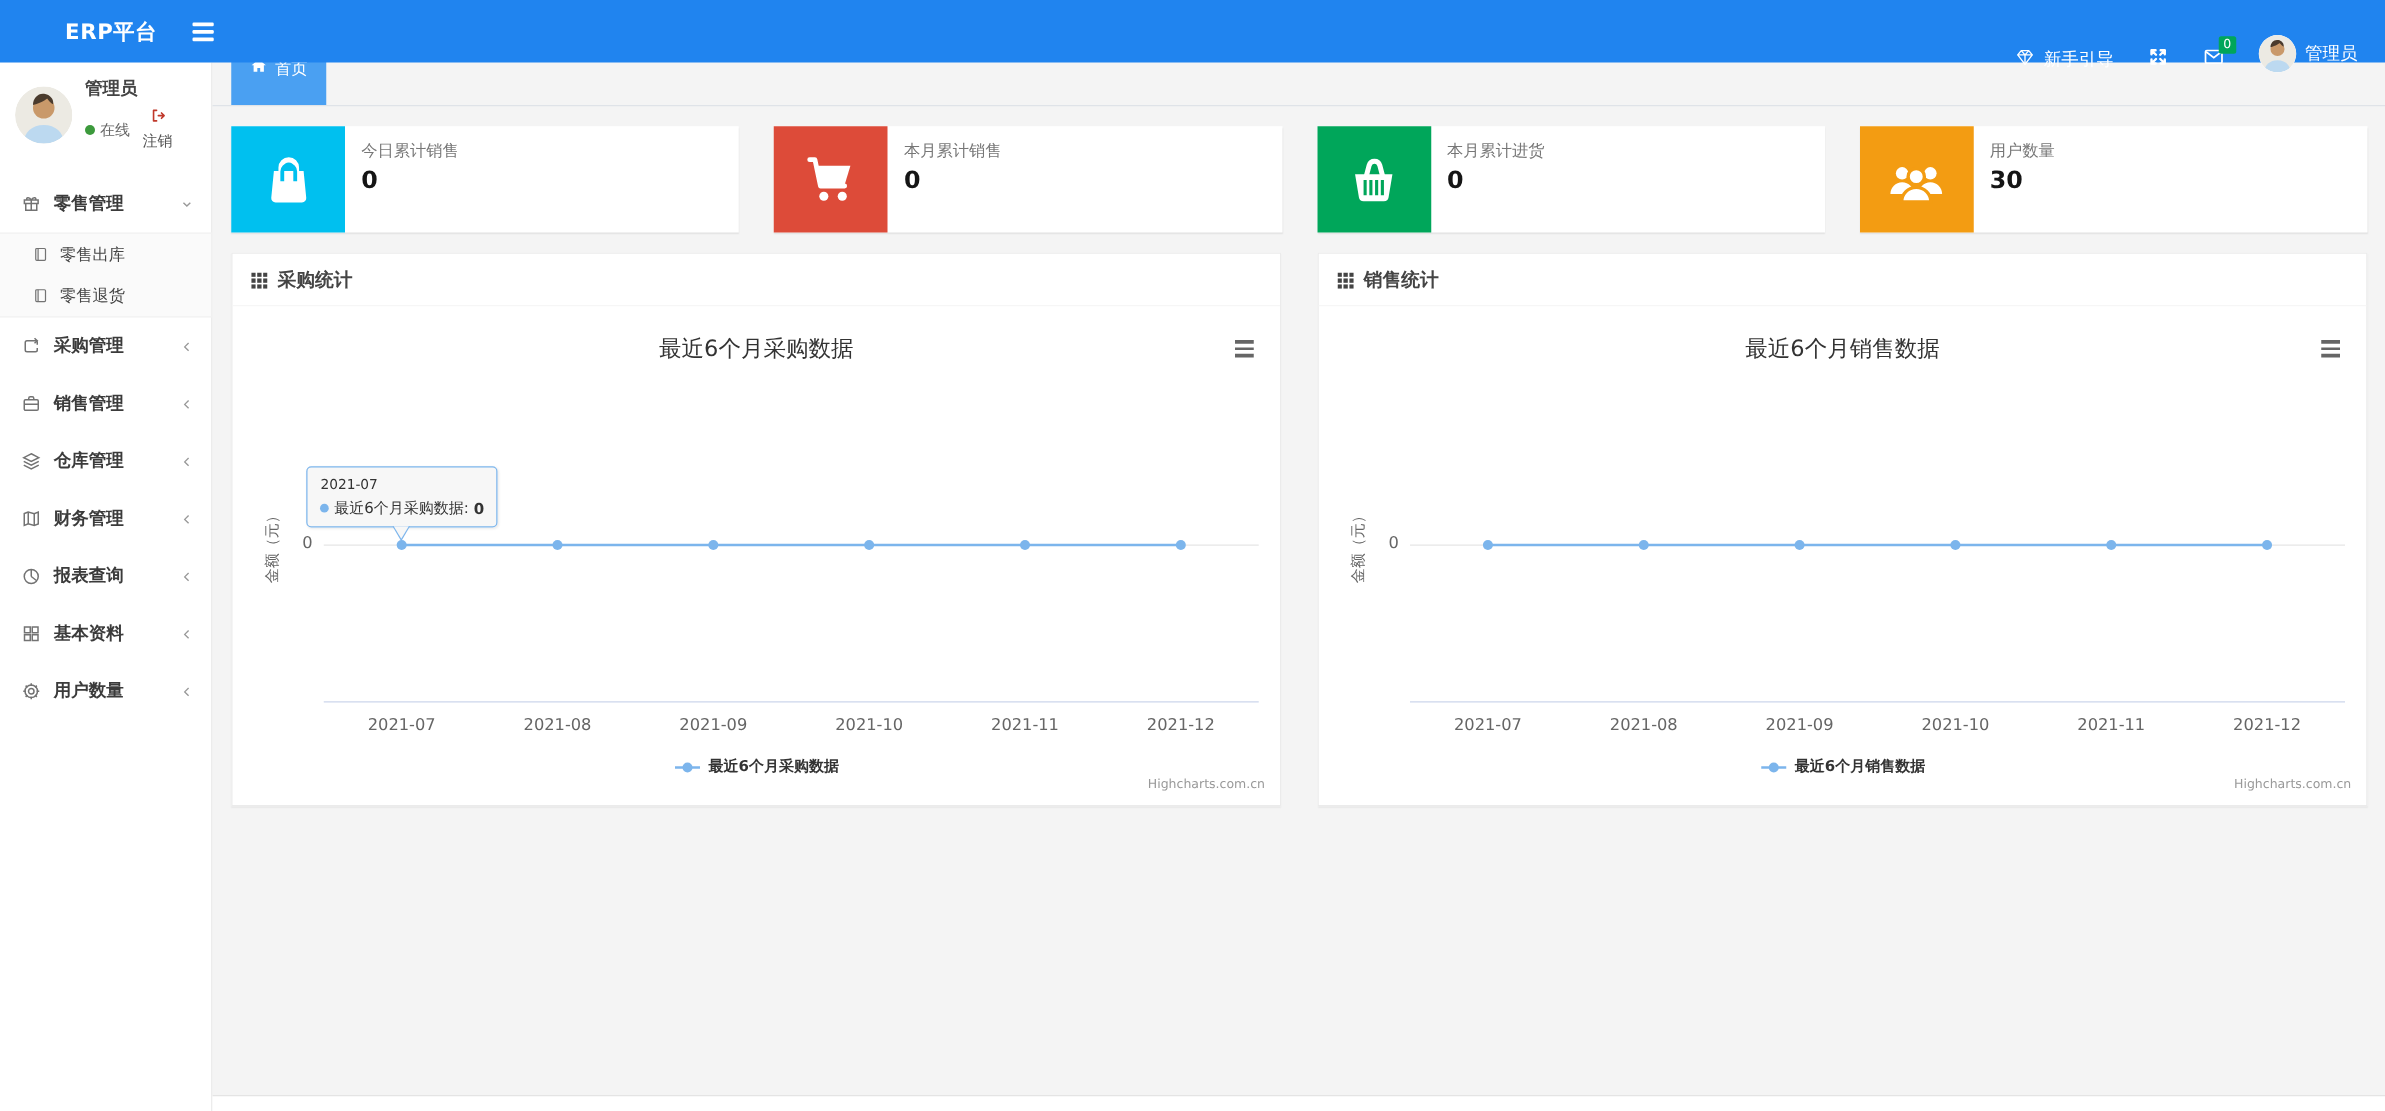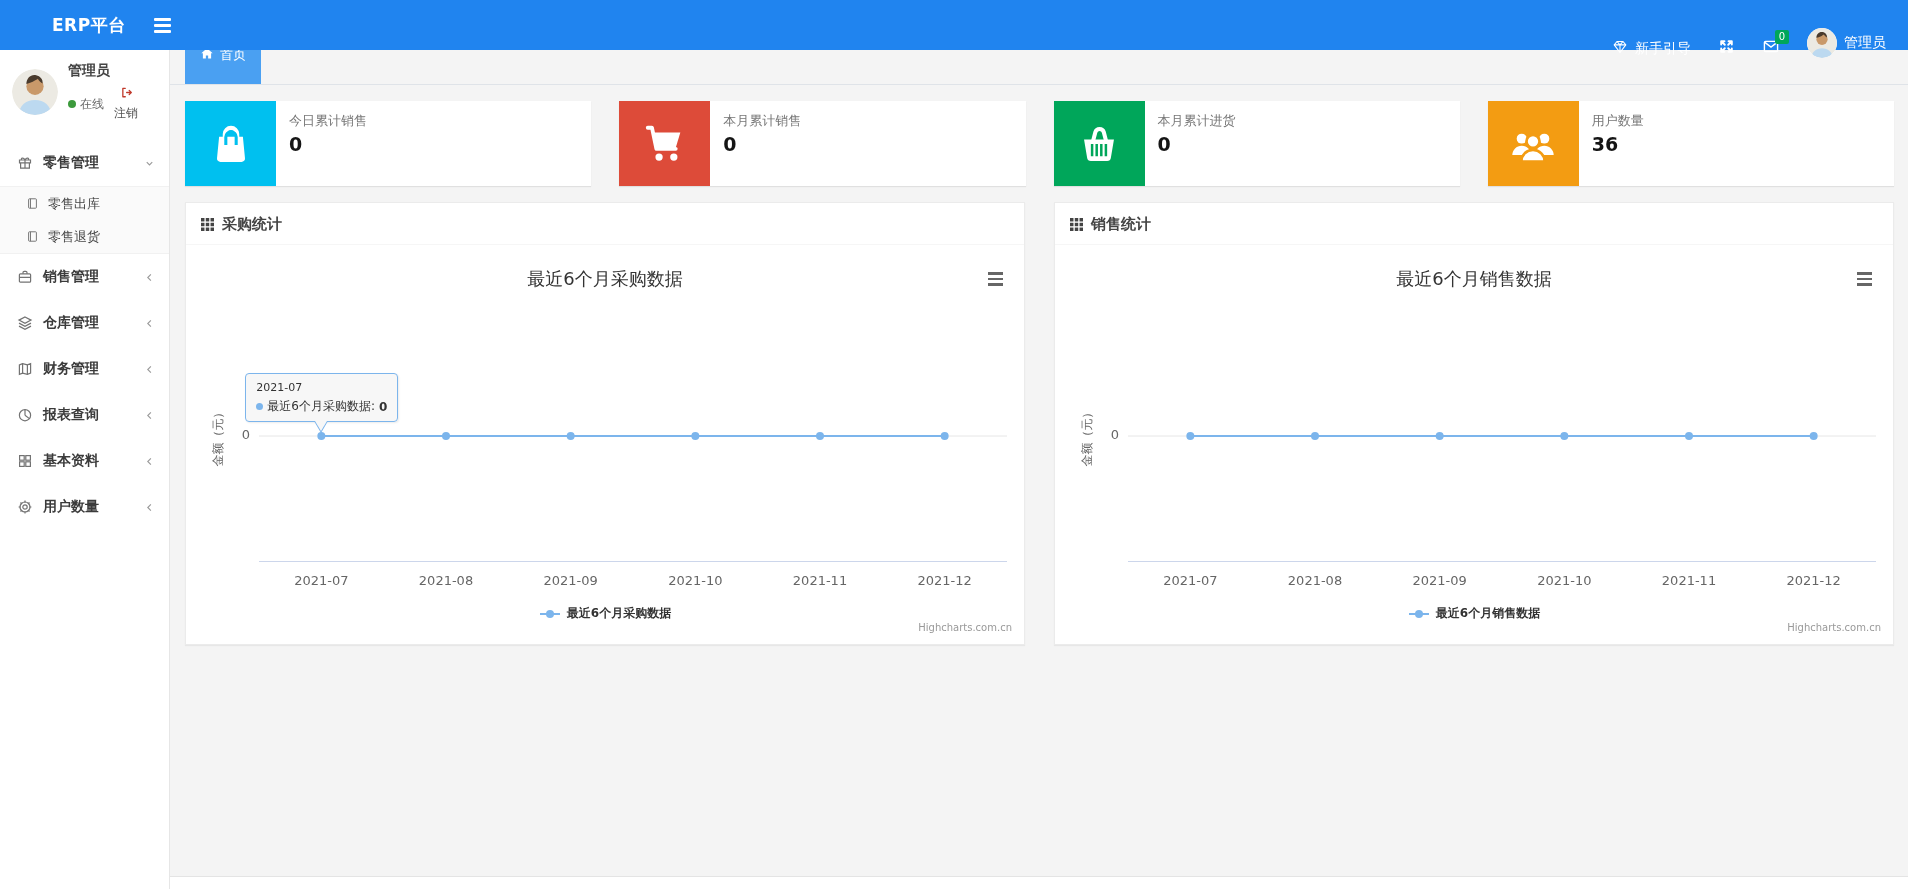--- a/index.html
+++ b/index.html
@@ -214,20 +214,34 @@
           <span class="mi-icon">
             <svg viewBox="0 0 16 16">
                 <rect x="3.2" y="2.2" width="9.6" height="11.6" rx="1"></rect>
                 <path d="M5.5 2.2v11.6"></path>
               </svg>
           </span>
           <span>零售退货</span>
         </div>
       </div>
 
+      <div class="menu-item">
+        <span class="mi-icon">
+          <svg viewBox="0 0 16 16">
+              <path d="M12.8 6.8V5a1.4 1.4 0 0 0-1.4-1.4H4.6A1.4 1.4 0 0 0 3.2 5v6a1.4 1.4 0 0 0 1.4 1.4h6.8a1.4 1.4 0 0 0 1.4-1.4V9.4"></path>
+              <path d="M10.6 1.6l2.2 2-2.2 2"></path>
+            </svg>
+        </span>
+        <span>采购管理</span>
+        <span class="mi-caret">
+            <svg viewBox="0 0 16 16">
+              <path d="M10 3.5 5.5 8l4.5 4.5"></path>
+            </svg>
+          </span>
+      </div>
 
       <div class="menu-item">
         <span class="mi-icon">
           <svg viewBox="0 0 16 16">
               <rect x="2.4" y="4.8" width="11.2" height="8.4" rx="1"></rect>
               <path d="M6 4.8V3.6a1.2 1.2 0 0 1 1.2-1.2h1.6A1.2 1.2 0 0 1 10 3.6v1.2M2.4 8.3h11.2"></path>
             </svg>
         </span>
         <span>销售管理</span>
         <span class="mi-caret">
@@ -381,21 +395,21 @@
             <circle cx="6.1" cy="9.2" r="2.6" fill="#fff"></circle>
               <circle cx="17.9" cy="9.2" r="2.6" fill="#fff"></circle>
             <path d="M1.2 17.8c0-2.7 2.2-4.9 4.9-4.9s4.9 2.2 4.9 4.9z" fill="#fff"></path>
             <path d="M13 17.8c0-2.7 2.2-4.9 4.9-4.9s4.9 2.2 4.9 4.9z" fill="#fff"></path>
             <circle cx="12" cy="10.6" r="3.4" fill="#fff" stroke-width="1.4" class="cut" stroke="rgb(243, 156, 18)"></circle>
             <path d="M5.9 21.2c0-3.4 2.7-6.1 6.1-6.1s6.1 2.7 6.1 6.1z" fill="#fff" stroke-width="1.4" class="cut" stroke="rgb(243, 156, 18)"></path>
           </svg>
         </div>
         <div class="card-body">
           <div class="card-label">用户数量</div>
-          <div class="card-value">36</div>
+          <div class="card-value">30</div>
         </div>
       </div>
     </div>
 
     <div class="panels">
       <div class="panel">
         <div class="panel-header">
           <svg viewBox="0 0 12 12">
               <g fill="#444">
                 <rect width="3.2" height="3.2"></rect>

